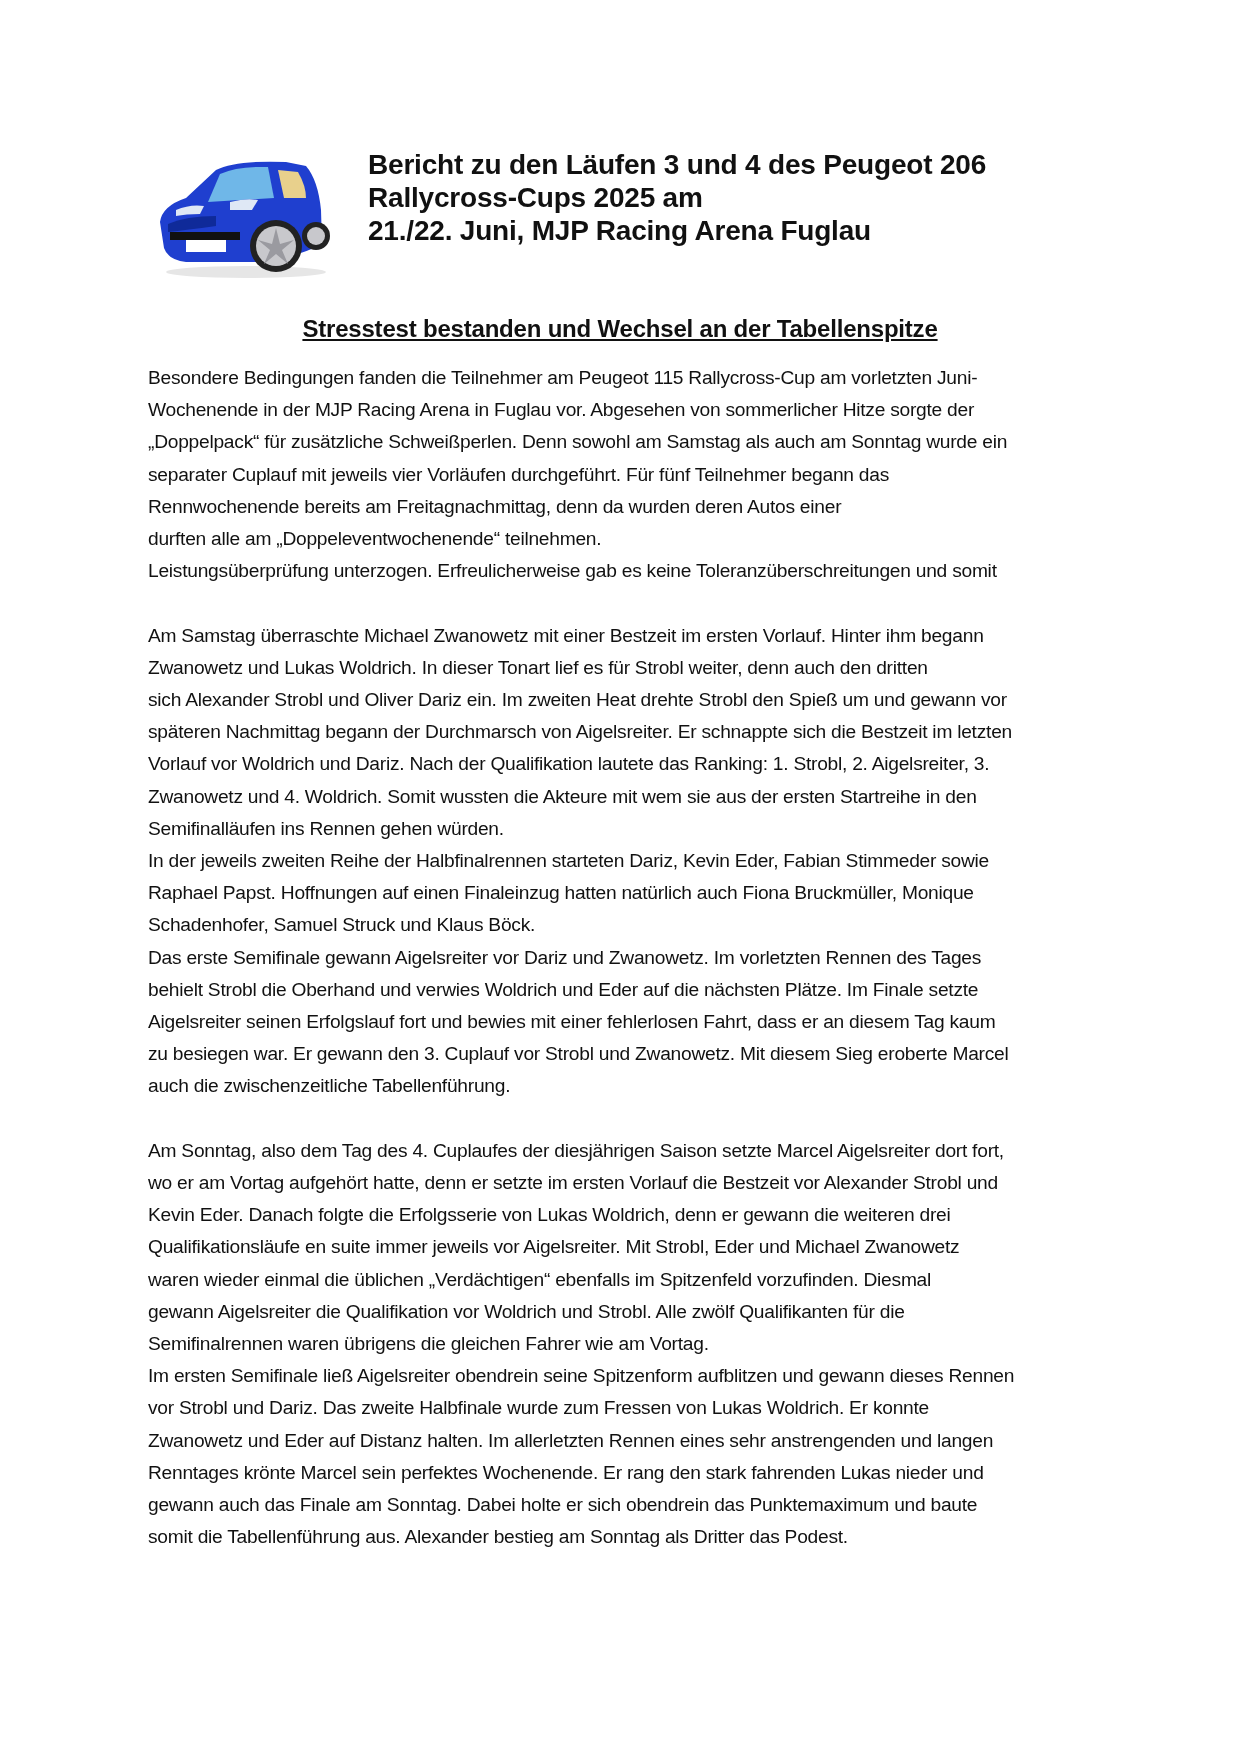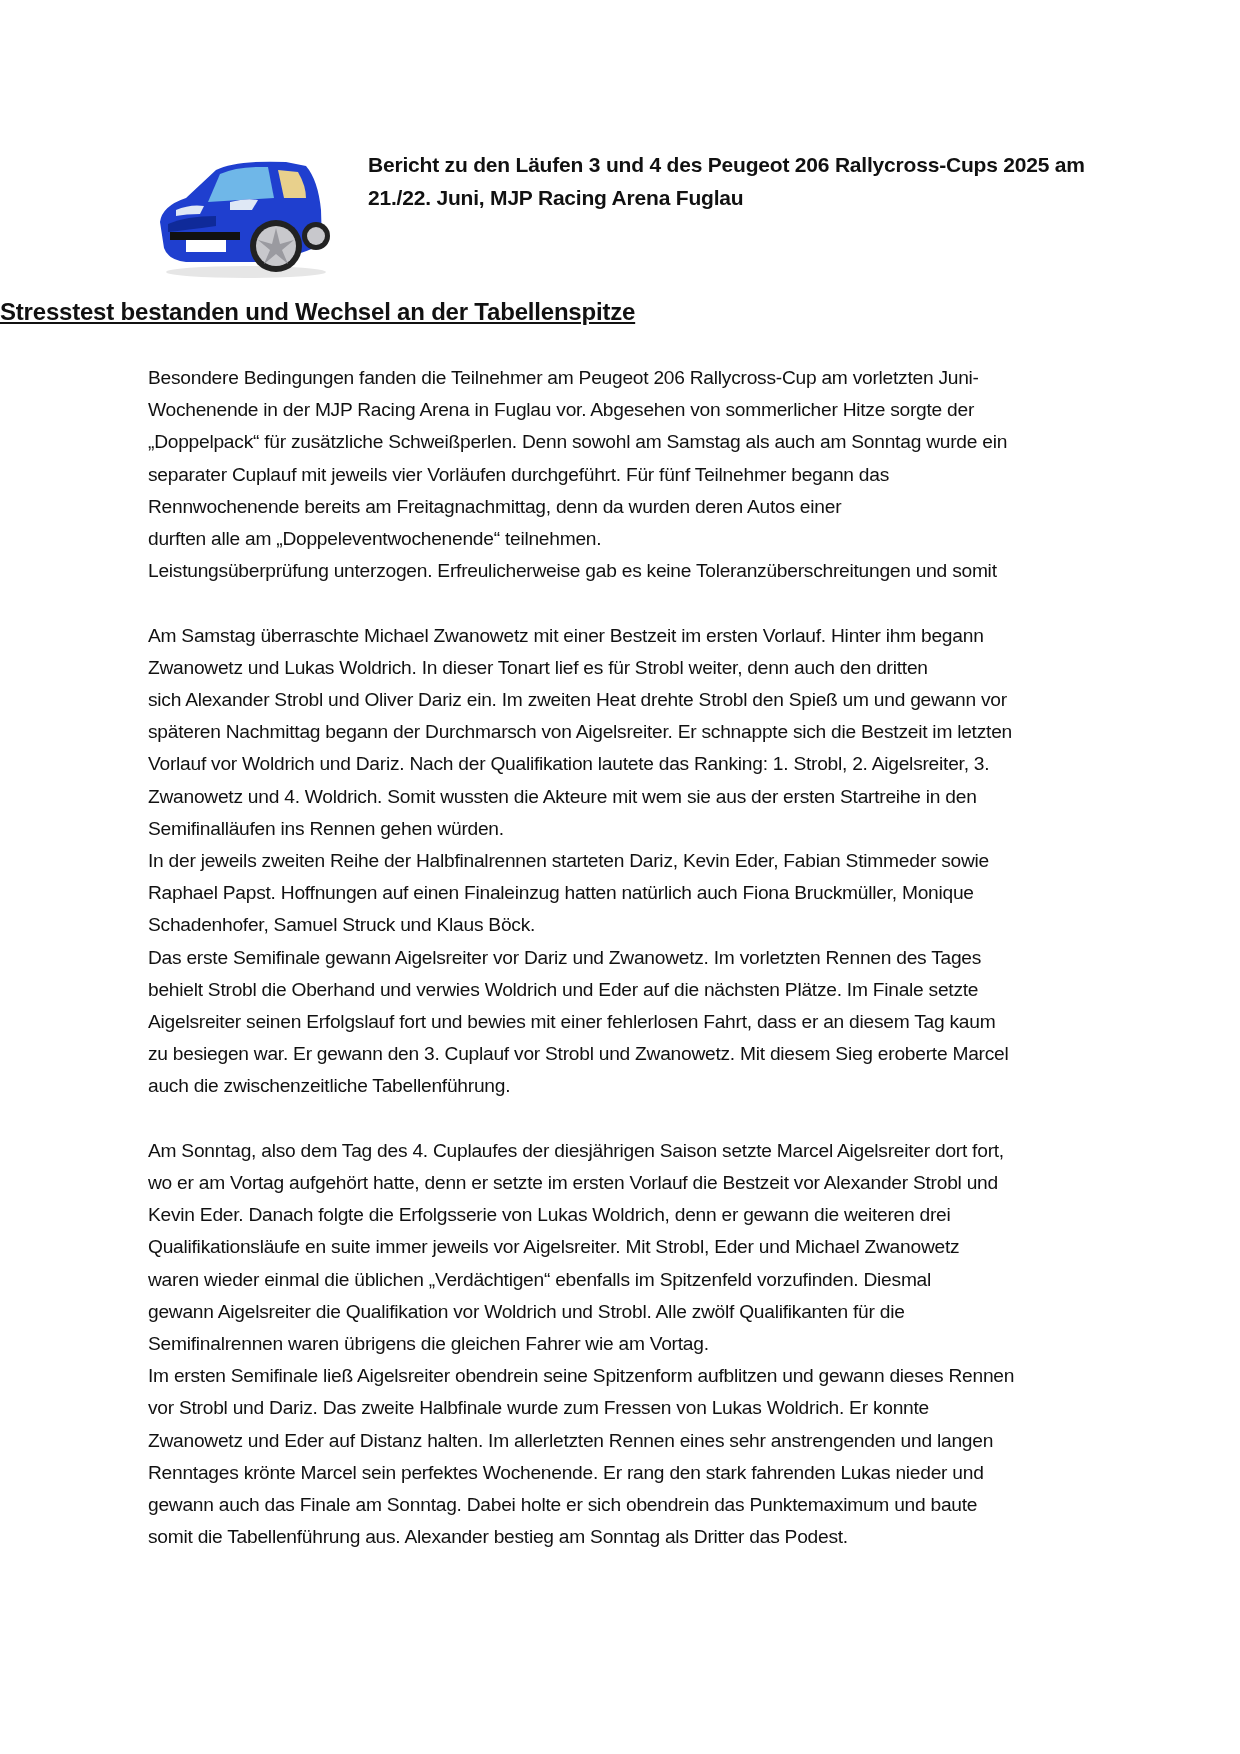--- a/index.html
+++ b/index.html
@@ -1,21 +1,21 @@
 <!DOCTYPE html>
 <html><head>
   <meta charset="utf-8">
   <style>
     html, body { margin: 0; padding: 0; background: #ffffff; }
     body { width: 1240px; height: 1754px; position: relative; overflow: hidden;
            font-family: "Liberation Sans", sans-serif; color: #111; }
     .car { position: absolute; left: 146px; top: 140px; width: 200px; height: 150px; }
     .header-text { position: absolute; left: 368px; top: 148px; width: 760px;
-                   font-weight: bold; font-size: 21px; line-height: 33px; letter-spacing: -0.2px; }
-    .headline { position: absolute; left: 0; width: 1240px; top: 298px; text-align: left;
+                   font-weight: bold; font-size: 28px; line-height: 33px; letter-spacing: -0.2px; }
+    .headline { position: absolute; left: 0; width: 1240px; top: 315px; text-align: center;
                 font-weight: bold; font-size: 24px; text-decoration: underline; letter-spacing: -0.2px; }
     .body { position: absolute; left: 148px; top: 362px; width: 985px;
             font-size: 19.2px; line-height: 32.2px; letter-spacing: -0.25px; }
     .body p { margin: 0; white-space: nowrap; }
     .body .gap { height: 32.2px; }
   </style>
 </head>
 <body>
 
 <div class="car">
@@ -39,21 +39,21 @@
 
 <div class="header-text">
   <div>Bericht zu den Läufen 3 und 4 des Peugeot 206 Rallycross-Cups 2025 am</div>
   <div>21./22. Juni, MJP Racing Arena Fuglau</div>
 </div>
 
 <div class="headline">Stresstest bestanden und Wechsel an der Tabellenspitze</div>
 
 <div class="body">
   <div>
-    <p>Besondere Bedingungen fanden die Teilnehmer am Peugeot 206 Rallycross-Cup am vorletzten Juni-</p>
+    <p>Besondere Bedingungen fanden die Teilnehmer am Peugeot 115 Rallycross-Cup am vorletzten Juni-</p>
     <p>Wochenende in der MJP Racing Arena in Fuglau vor. Abgesehen von sommerlicher Hitze sorgte der</p>
     <p>„Doppelpack“ für zusätzliche Schweißperlen. Denn sowohl am Samstag als auch am Sonntag wurde ein</p>
     <p>separater Cuplauf mit jeweils vier Vorläufen durchgeführt. Für fünf Teilnehmer begann das</p>
     <p>Rennwochenende bereits am Freitagnachmittag, denn da wurden deren Autos einer</p>
     <p>durften alle am „Doppeleventwochenende“ teilnehmen.</p>
     <p>Leistungsüberprüfung unterzogen. Erfreulicherweise gab es keine Toleranzüberschreitungen und somit</p>
   </div>
   <div class="gap"></div>
   <div>
     <p>Am Samstag überraschte Michael Zwanowetz mit einer Bestzeit im ersten Vorlauf. Hinter ihm begann</p>

